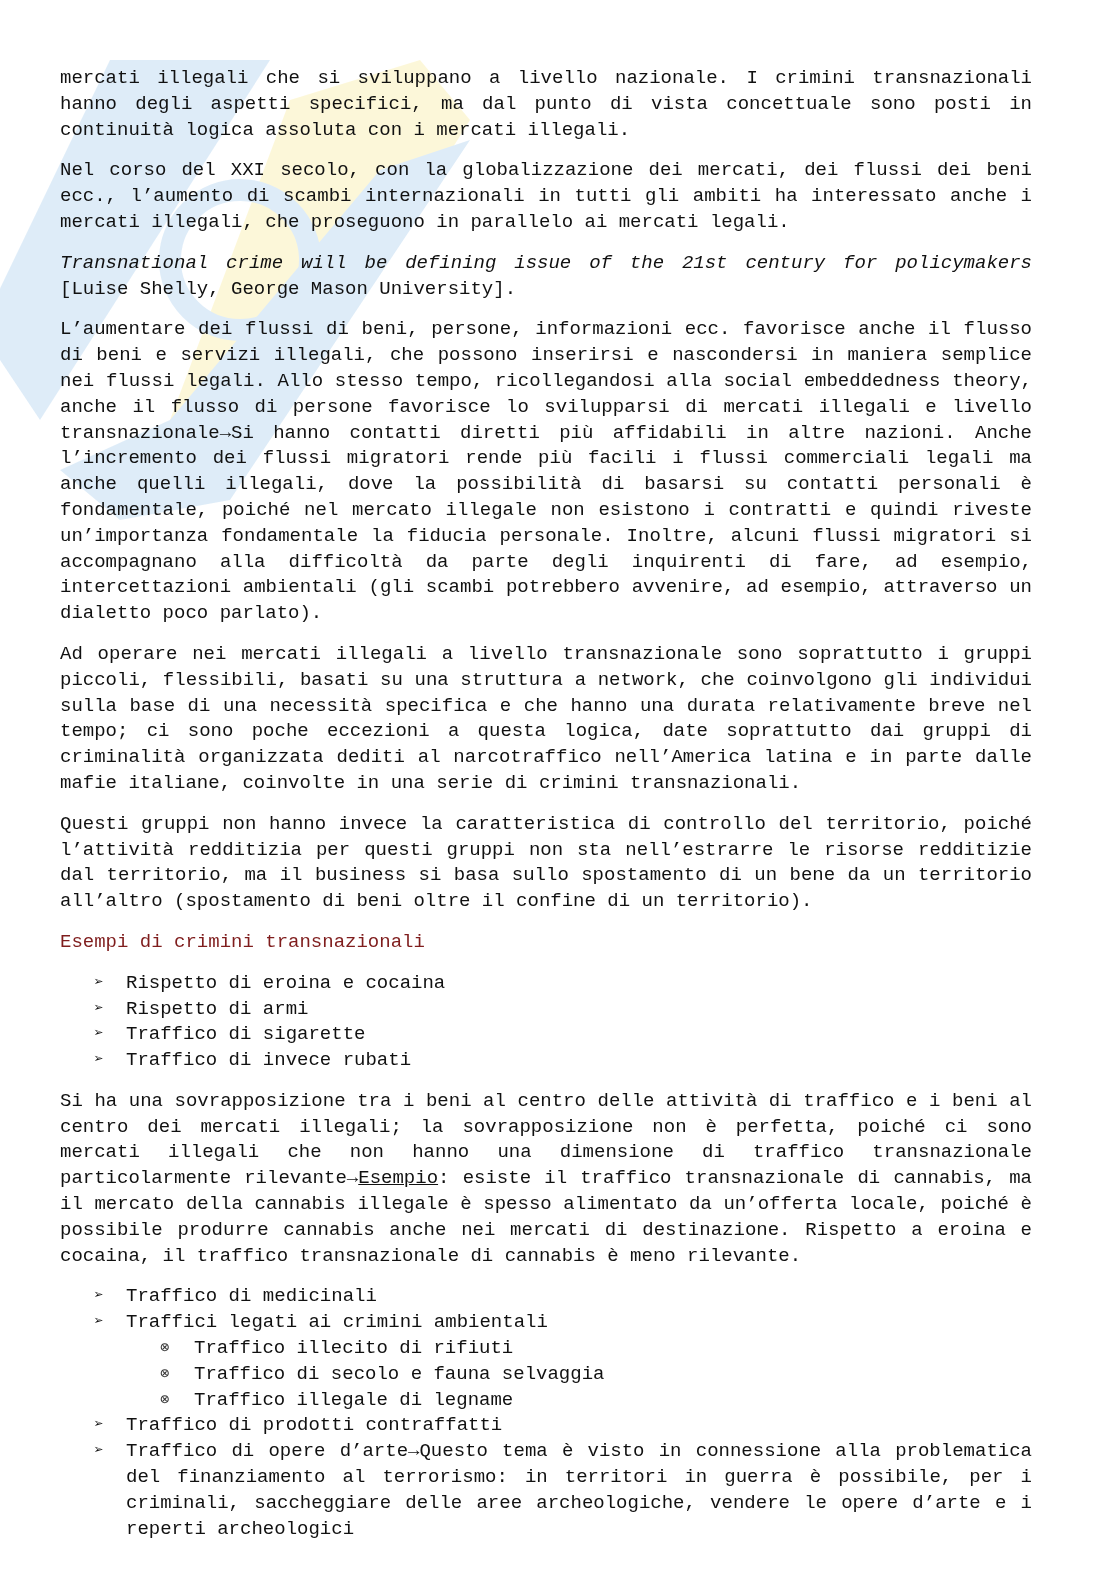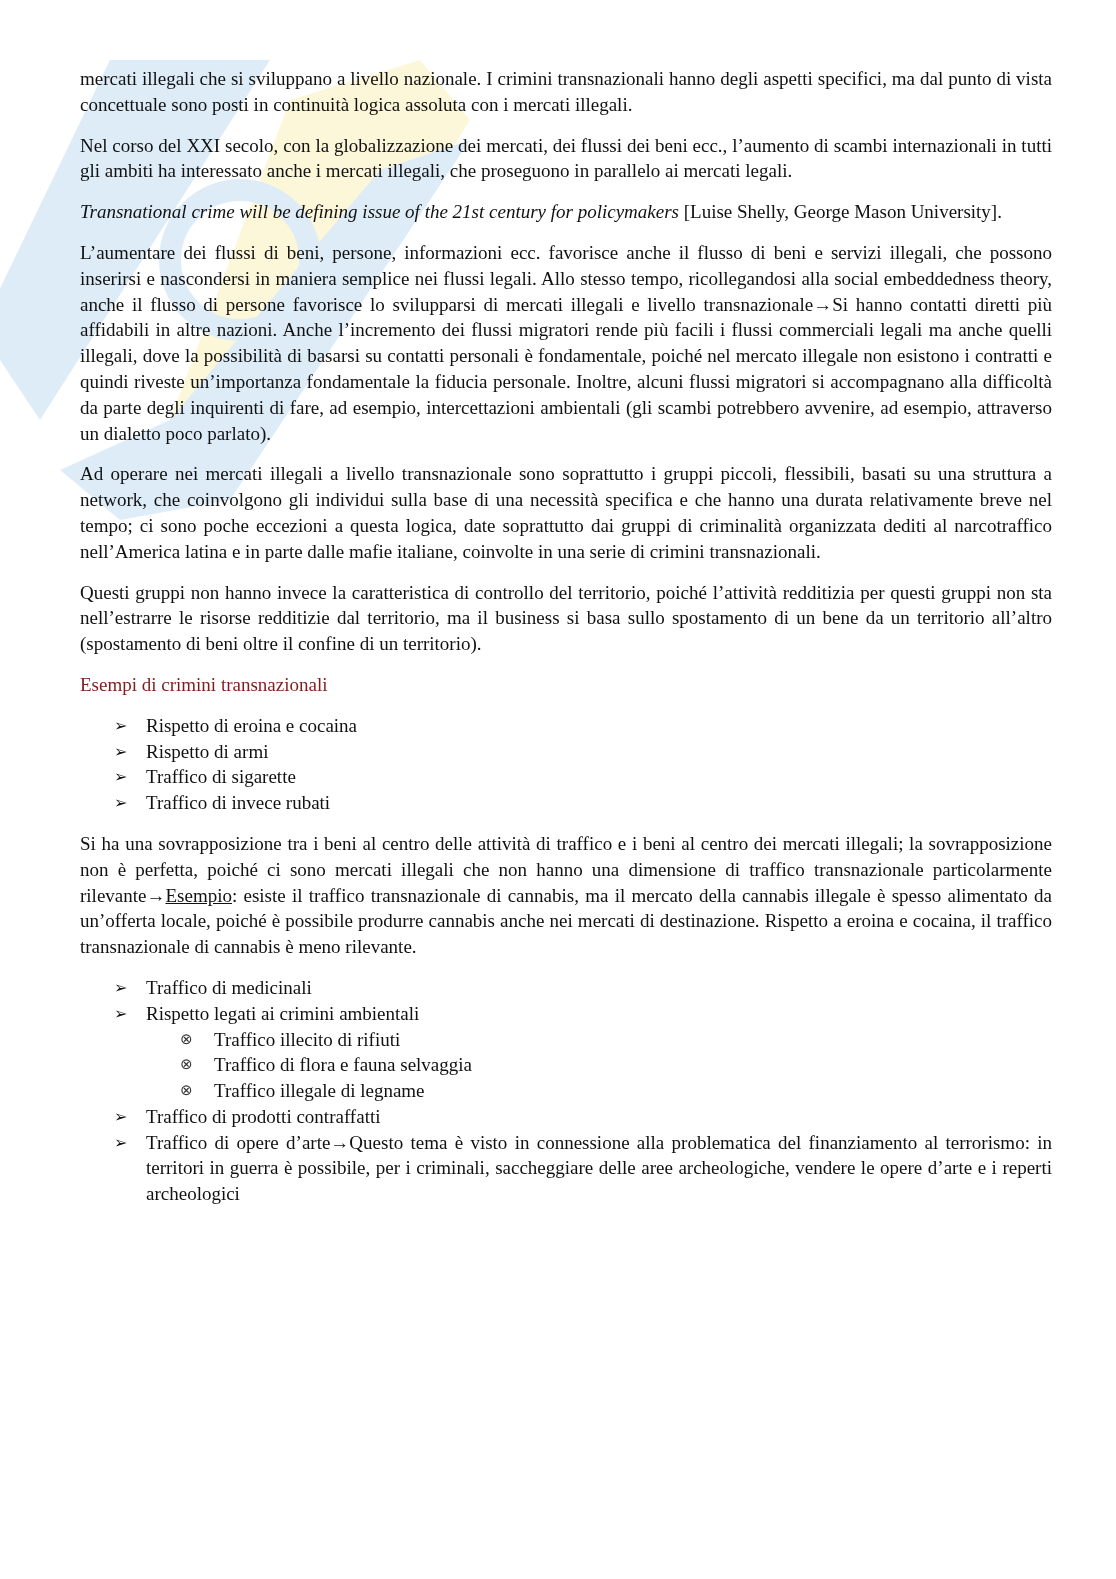--- a/index.html
+++ b/index.html
@@ -3,22 +3,22 @@
 <meta charset="utf-8">
 <style>
   html, body { margin: 0; padding: 0; background: #ffffff; }
   body { width: 1116px; height: 1579px; position: relative; overflow: hidden; }
   .page {
     position: absolute; left: 0; top: 0; width: 1116px; height: 1579px;
     background: #ffffff;
   }
   .watermark { position: absolute; left: 0; top: 0; width: 1116px; height: 1579px; pointer-events: none; z-index: 0; }
   .content {
-    position: absolute; left: 80px; top: 66px; width: 972px;
-    font-family: Liberation Serif, serif;
+    position: absolute; left: 60px; top: 66px; width: 972px;
+    font-family: Liberation Mono, monospace;
     font-size: 19px; line-height: 25.8px; color: #111111;
     z-index: 1;
   }
   .content p { margin: 0 0 15px 0; text-align: justify; text-align-last: left; }
   .content p.tight { margin-bottom: 0; }
   .italic { font-style: italic; }
   .red-heading { color: #7f1d1d; margin: 0 0 14px 0; }
   .underline { text-decoration: underline; }
   ul.arrow-list { list-style: none; margin: 0 0 15px 0; padding: 0; }
   ul.arrow-list > li { position: relative; padding-left: 66px; text-align: justify; text-align-last: left; }
@@ -57,24 +57,24 @@
       <li><span class="bullet">➢</span><span>Rispetto di eroina e cocaina</span></li>
       <li><span class="bullet">➢</span><span>Rispetto di armi</span></li>
       <li><span class="bullet">➢</span><span>Traffico di sigarette</span></li>
       <li><span class="bullet">➢</span><span>Traffico di invece rubati</span></li>
     </ul>
 
     <p><span>Si ha una sovrapposizione tra i beni al centro delle attività di traffico e i beni al centro dei mercati illegali; la sovrapposizione non è perfetta, poiché ci sono mercati illegali che non hanno una dimensione di traffico transnazionale particolarmente rilevante→</span><span class="underline">Esempio</span><span>: esiste il traffico transnazionale di cannabis, ma il mercato della cannabis illegale è spesso alimentato da un’offerta locale, poiché è possibile produrre cannabis anche nei mercati di destinazione. Rispetto a eroina e cocaina, il traffico transnazionale di cannabis è meno rilevante.</span></p>
 
     <ul class="arrow-list">
       <li><span class="bullet">➢</span><span>Traffico di medicinali</span></li>
-      <li><span class="bullet">➢</span><span>Rispetto legati ai crimini ambientali</span>
+      <li><span class="bullet">➢</span><span>Traffici legati ai crimini ambientali</span>
         <ul class="sub-list">
           <li><span class="bullet">⊗</span><span>Traffico illecito di rifiuti</span></li>
-          <li><span class="bullet">⊗</span><span>Traffico di flora e fauna selvaggia</span></li>
+          <li><span class="bullet">⊗</span><span>Traffico di secolo e fauna selvaggia</span></li>
           <li><span class="bullet">⊗</span><span>Traffico illegale di legname</span></li>
         </ul>
       </li>
       <li><span class="bullet">➢</span><span>Traffico di prodotti contraffatti</span></li>
       <li><span class="bullet">➢</span><span>Traffico di opere d’arte→Questo tema è visto in connessione alla problematica del finanziamento al terrorismo: in territori in guerra è possibile, per i criminali, saccheggiare delle aree archeologiche, vendere le opere d’arte e i reperti archeologici</span></li>
     </ul>
   </div>
 </div>
 
 </body></html>

